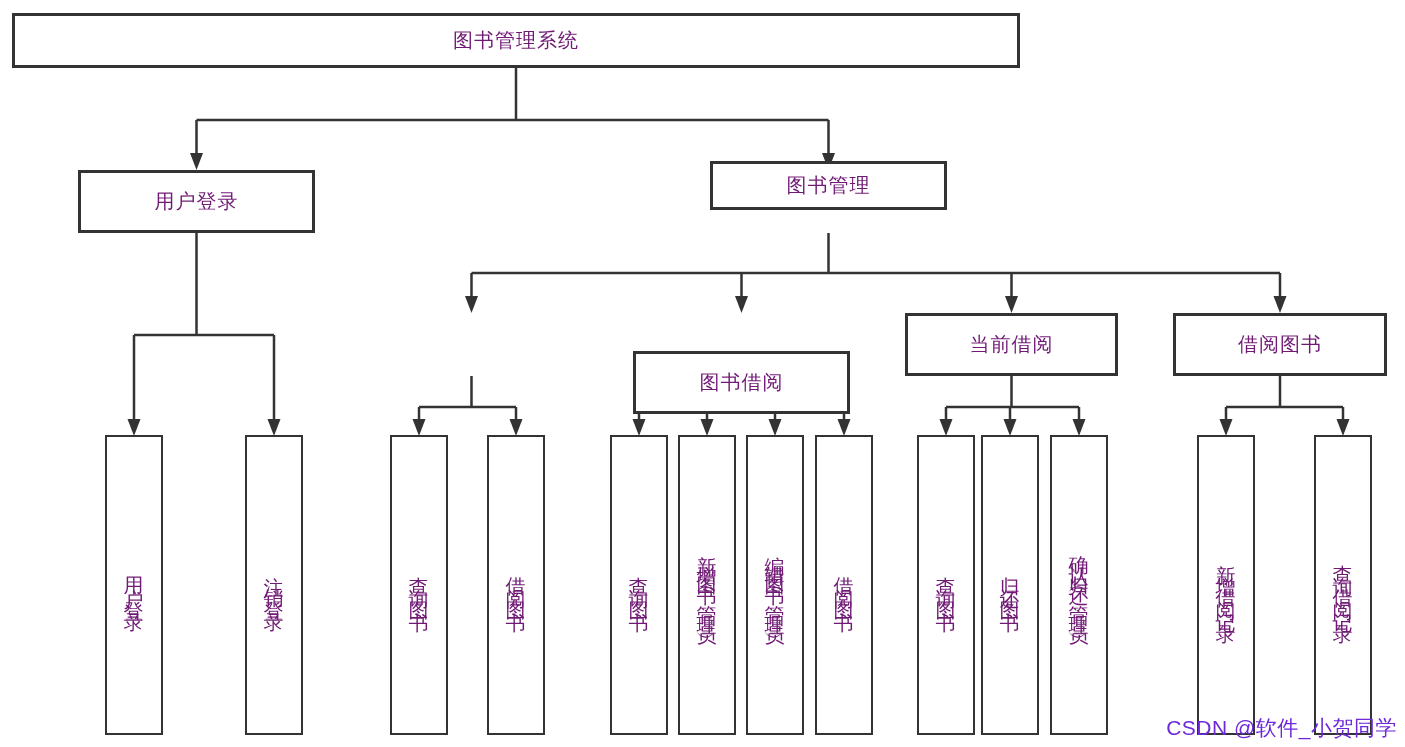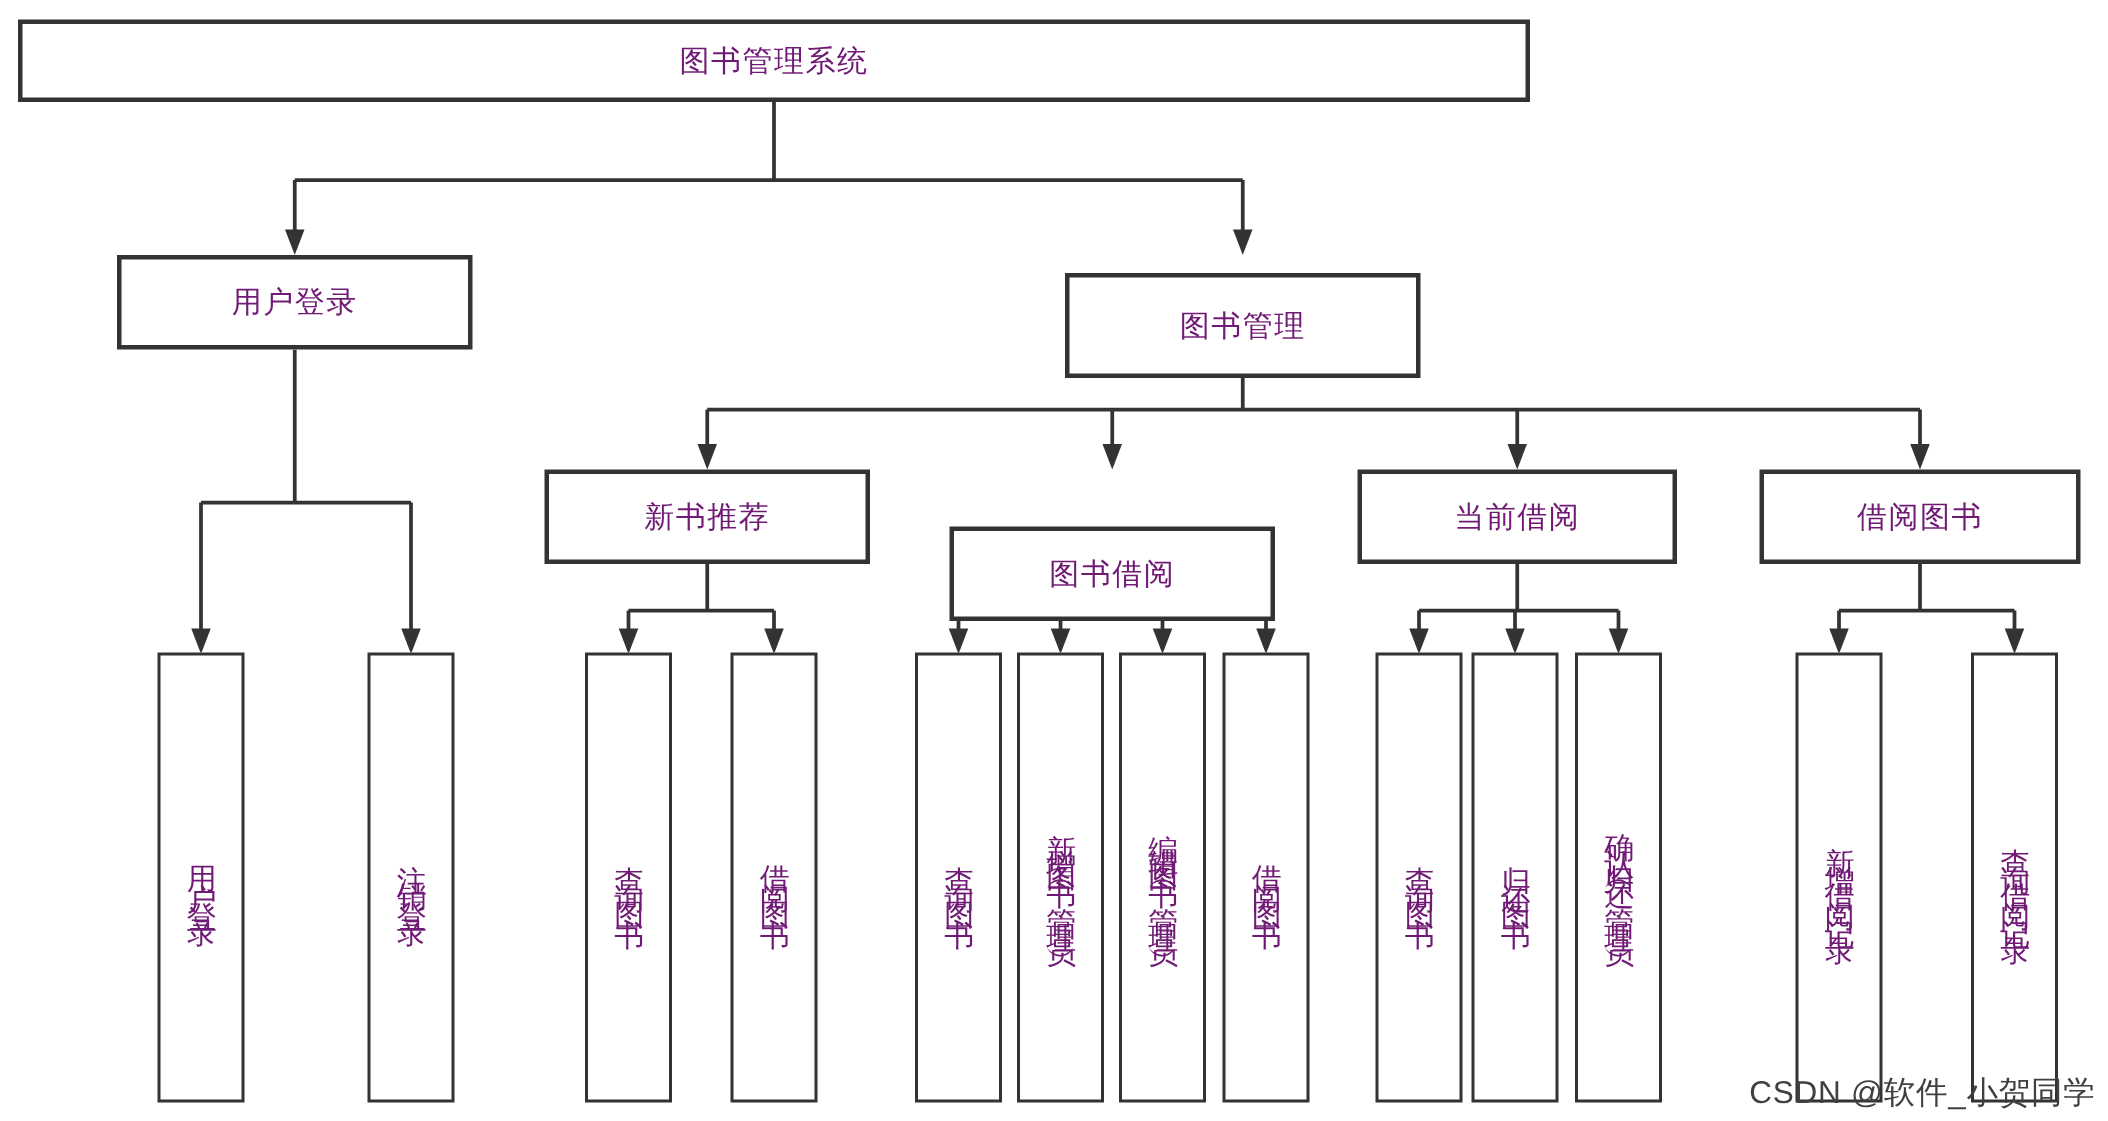--- a/index.html
+++ b/index.html
@@ -48,21 +48,21 @@
   .leaf.long .vtext {
     letter-spacing: 10px;
   }
   .leaf.mid .vtext {
     letter-spacing: 12px;
   }
   #watermark {
     position: absolute;
     right: 8px;
     bottom: 5px;
-    color: #404040;
+    color: #6d28d9;
     font-size: 21px;
     letter-spacing: 0.5px;
     z-index: 3;
   }
 </style>
 </head>
 <body>
 
 <div id="canvas">
 
@@ -132,27 +132,24 @@
     </g>
   </svg>
 
   <div class="node" style="left:12px; top:13px; width:1008px; height:55px;">
     <span>图书管理系统</span>
   </div>
 
   <div class="node" style="left:78px; top:170px; width:237px; height:63px;">
     <span>用户登录</span>
   </div>
-  <div class="node" style="left:710px; top:182px; width:237px; height:70px;">
+  <div class="node" style="left:710px; top:161px; width:237px; height:49px;">
     <span>图书管理</span>
   </div>
 
-  <div class="node" style="left:363px; top:313px; width:217px; height:63px;">
-    <span>新书推荐</span>
-  </div>
   <div class="node" style="left:633px; top:313px; width:217px; height:63px;margin-top:38px;">
     <span>图书借阅</span>
   </div>
   <div class="node" style="left:905px; top:313px; width:213px; height:63px;">
     <span>当前借阅</span>
   </div>
   <div class="node" style="left:1173px; top:313px; width:214px; height:63px;">
     <span>借阅图书</span>
   </div>
 

